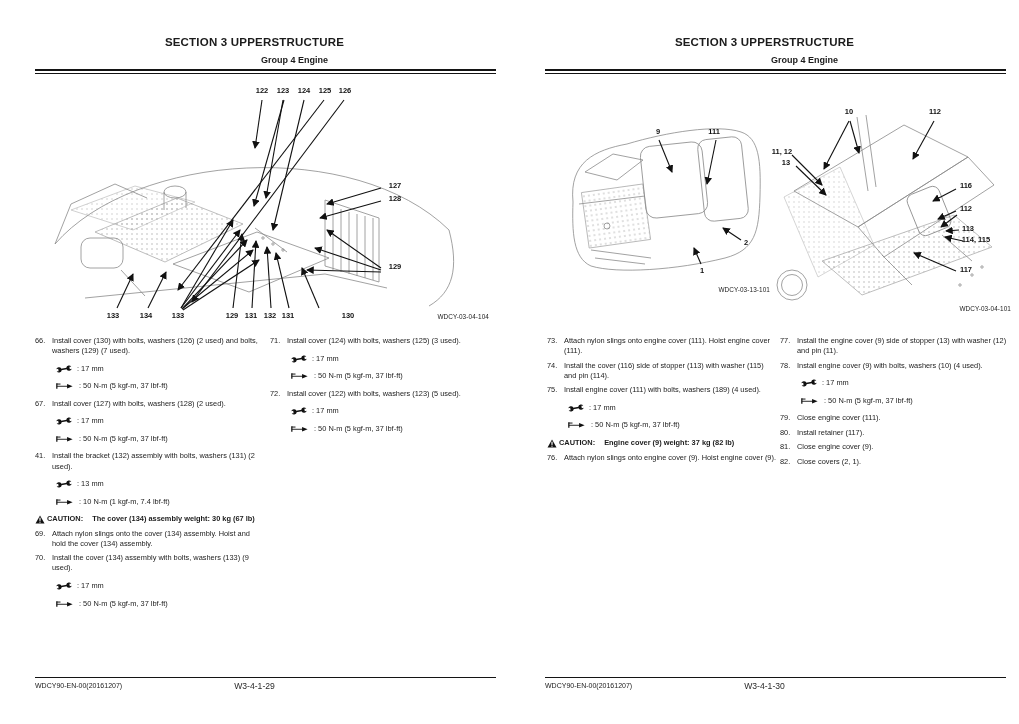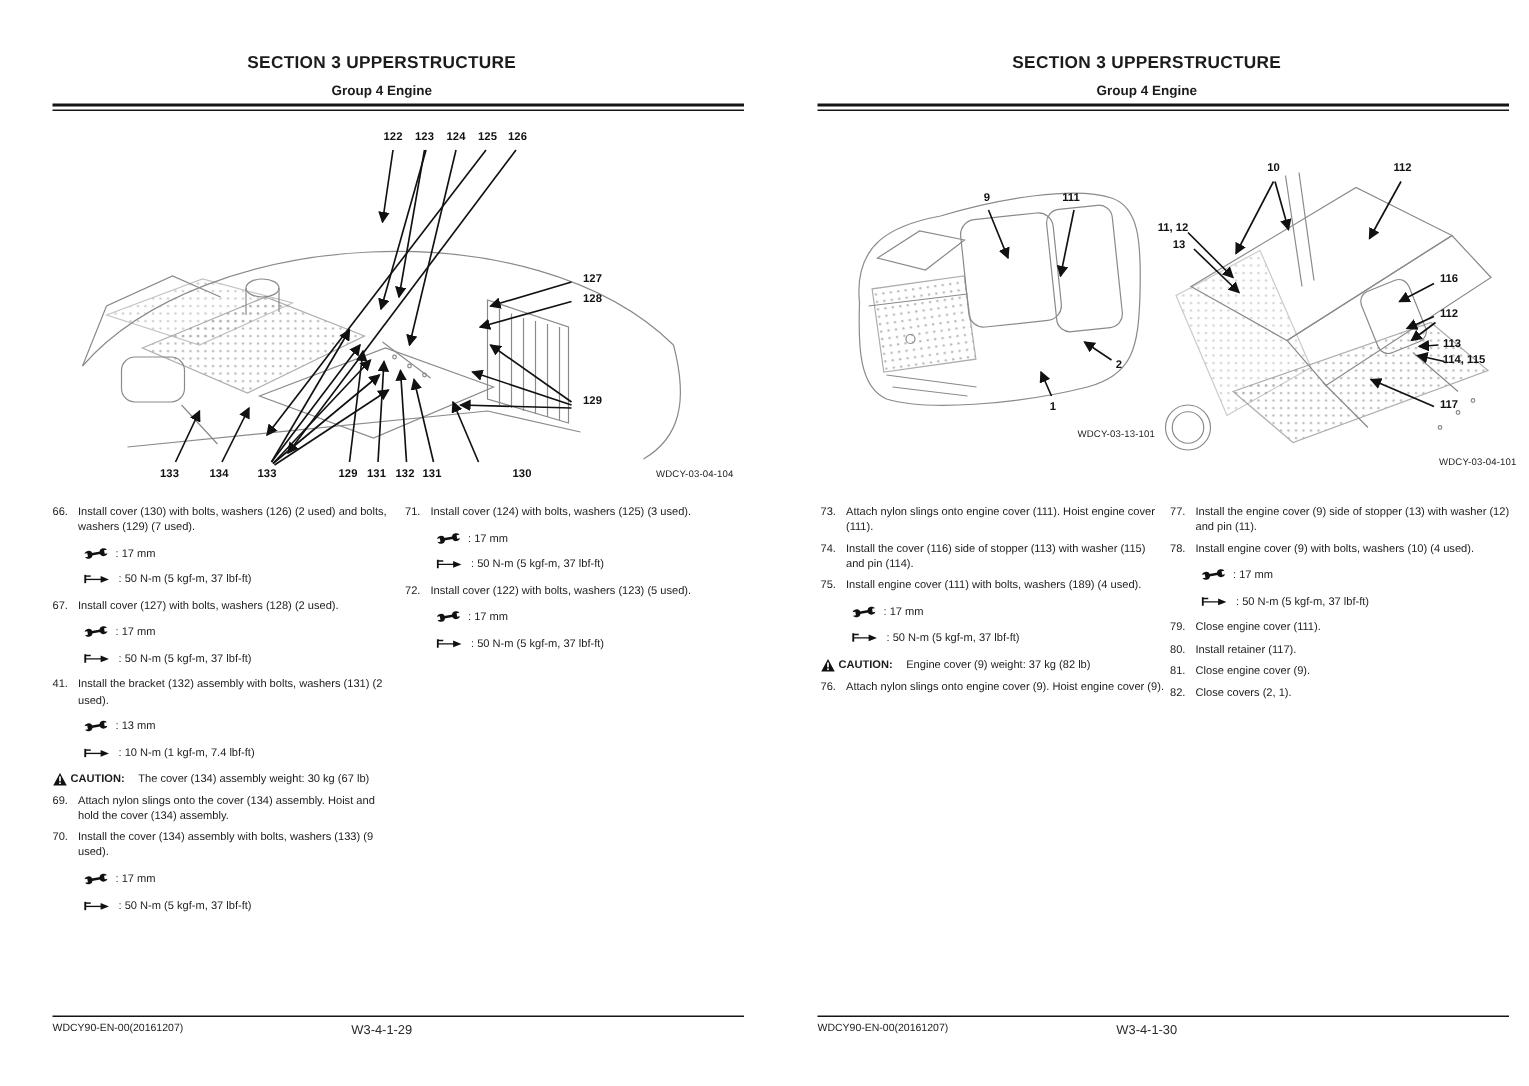--- a/index.html
+++ b/index.html
@@ -5,35 +5,35 @@
   html,body{margin:0;padding:0;}
   body{
     width:1019px;height:724px;background:#ffffff;position:relative;overflow:hidden;
     font-family:"Liberation Sans",sans-serif;color:#1b1b1b;
     -webkit-font-smoothing:antialiased;
   }
   .page{position:absolute;top:0;width:509px;height:724px;background:#fff;}
   .hd-title{position:absolute;top:36px;left:0;width:100%;text-align:center;
     font-size:11.5px;font-weight:bold;letter-spacing:.2px;}
   .hd-sub{position:absolute;top:55px;left:0;width:100%;text-align:center;
-    font-size:9px;font-weight:bold;}
+    font-size:9px;font-weight:bold;padding-left:40px;}
   .hd-rule{position:absolute;top:69px;left:35px;right:13px;height:1.6px;
     border-top:2.4px solid #141414;border-bottom:1px solid #141414;}
   .fig{position:absolute;}
   .fig svg{position:absolute;left:0;top:0;}
   .callout{position:absolute;transform:translateX(-50%);font-size:7.5px;font-weight:bold;
     white-space:nowrap;color:#111;}
   .figid{position:absolute;font-size:6.4px;color:#222;letter-spacing:.1px;}
   .col{position:absolute;top:336px;width:229px;font-size:7.4px;line-height:1.36;}
   .step{display:flex;margin:0 0 4.5px 0;}
   .step .num{flex:0 0 17px;}
   .step .txt{flex:1;}
   .tool{display:flex;align-items:center;gap:5px;margin:7.5px 0 7.5px 21px;}
   .tool svg{display:block;}
-  .caution{position:relative;padding-left:12px;font-weight:normal;margin:5.5px 0 4.5px 0;}
+  .caution{position:relative;padding-left:12px;font-weight:bold;margin:5.5px 0 4.5px 0;}
   .caution .cicon{position:absolute;left:0;top:1px;}
   .clabel{margin-right:9px;}
   .ft-rule{position:absolute;top:677px;left:35px;right:13px;border-top:1.4px solid #141414;}
   .ft-doc{position:absolute;top:682px;left:35px;font-size:7px;}
   .ft-page{position:absolute;top:681px;left:0;width:100%;text-align:center;font-size:8.6px;color:#2a2a2a;}
   .fig1{left:25px;top:82px;width:470px;height:246px;}
   .fig2{left:45px;top:100px;width:215px;height:200px;}
   .fig3{left:252px;top:95px;width:255px;height:228px;}
 </style>
 </head>

